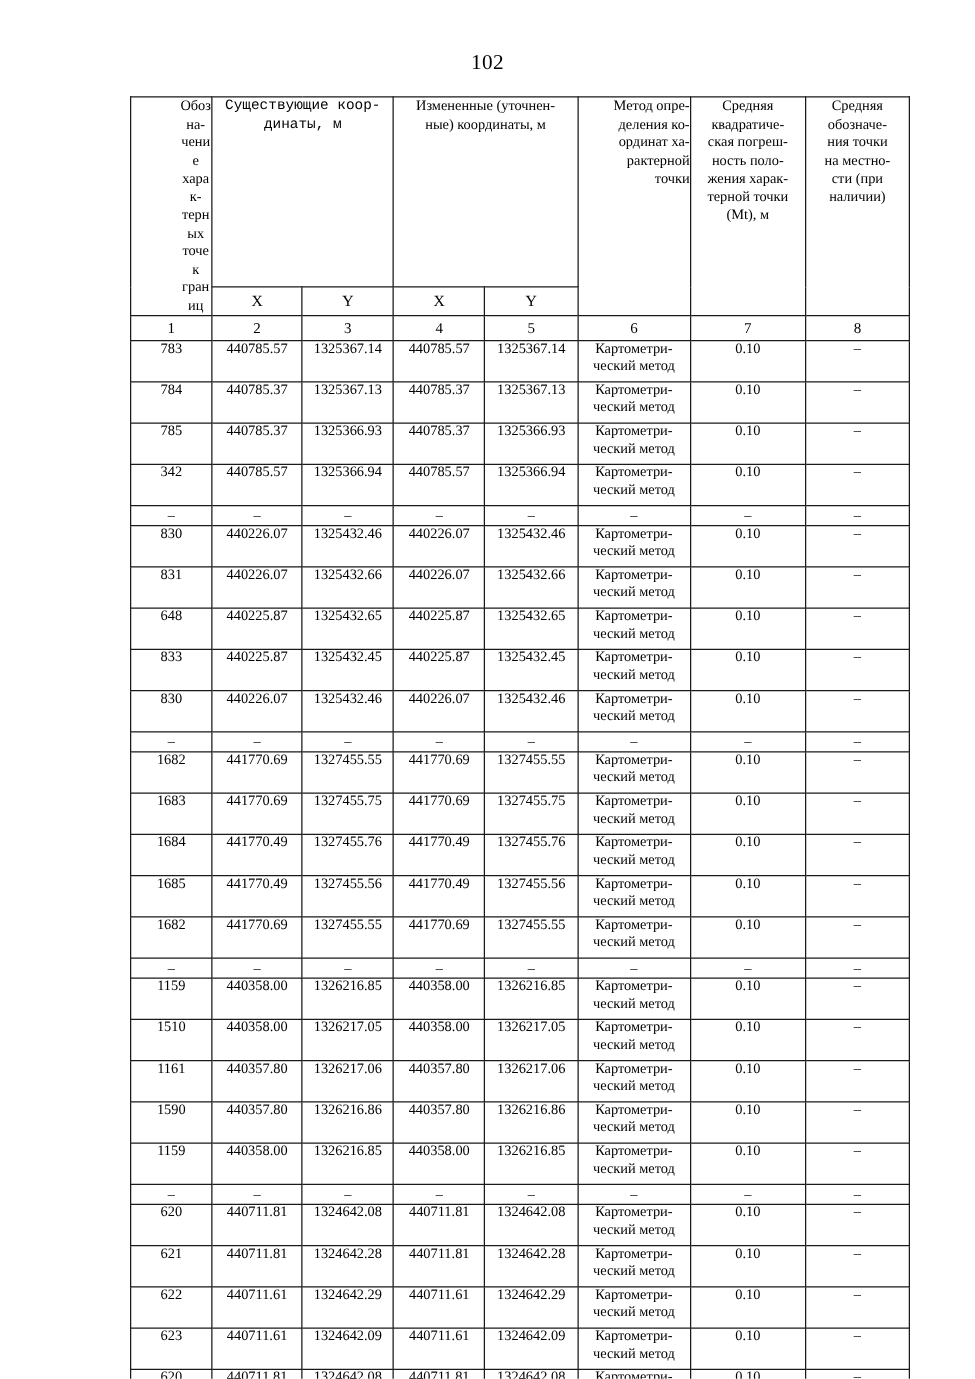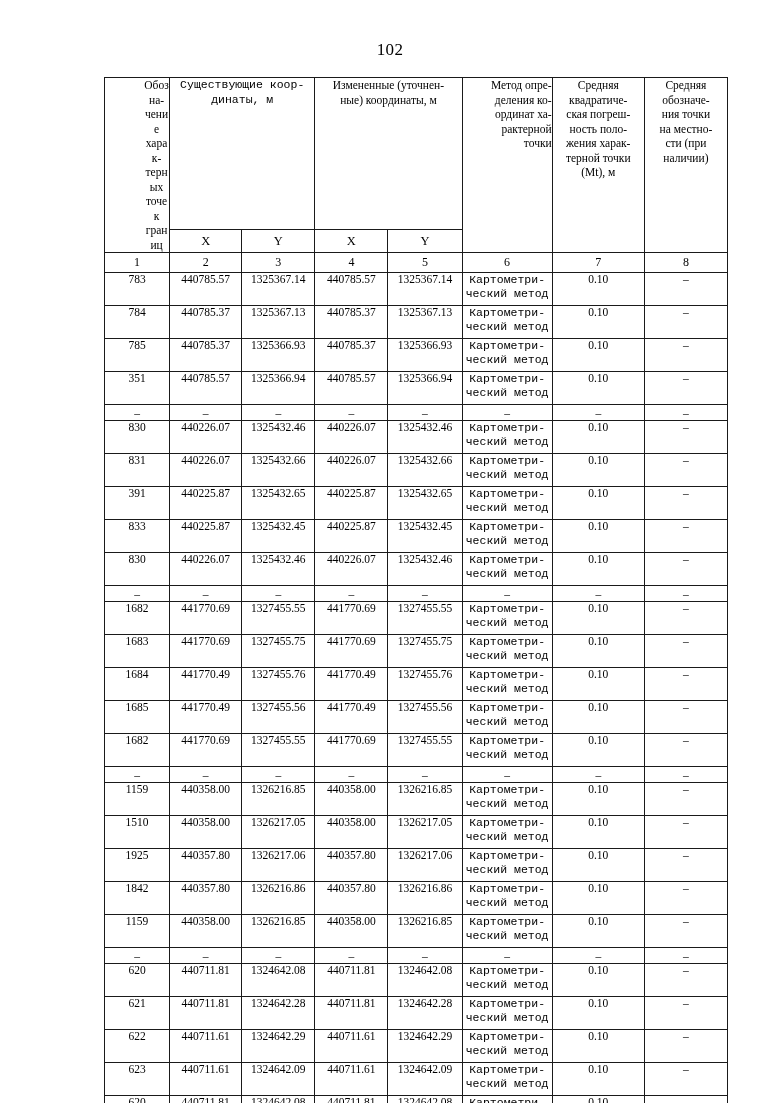--- a/index.html
+++ b/index.html
@@ -103,21 +103,20 @@
     line-height: 13.5px;
   }
   tbody tr.sep td {
     height: 13px;
     vertical-align: middle;
     padding: 1px 2px;
     line-height: 12px;
   }
   tbody td.method {
     line-height: 13.5px;
-    font-family: Liberation Mono, monospace;
   }
 </style>
 </head>
 <body>
 
 <div class="page">
 
   <div class="page-number">102</div>
 
   <div class="table-wrap">
@@ -208,21 +207,21 @@
             <td>440785.37</td>
             <td>1325366.93</td>
             <td>440785.37</td>
             <td>1325366.93</td>
             <td class="method" style="white-space: pre-line;">Картометри-
 ческий метод</td>
             <td>0.10</td>
             <td>–</td>
           </tr>
           <tr>
-            <td>351</td>
+            <td>342</td>
             <td>440785.57</td>
             <td>1325366.94</td>
             <td>440785.57</td>
             <td>1325366.94</td>
             <td class="method" style="white-space: pre-line;">Картометри-
 ческий метод</td>
             <td>0.10</td>
             <td>–</td>
           </tr>
           <tr class="sep">
@@ -251,21 +250,21 @@
             <td>440226.07</td>
             <td>1325432.66</td>
             <td>440226.07</td>
             <td>1325432.66</td>
             <td class="method" style="white-space: pre-line;">Картометри-
 ческий метод</td>
             <td>0.10</td>
             <td>–</td>
           </tr>
           <tr>
-            <td>391</td>
+            <td>648</td>
             <td>440225.87</td>
             <td>1325432.65</td>
             <td>440225.87</td>
             <td>1325432.65</td>
             <td class="method" style="white-space: pre-line;">Картометри-
 ческий метод</td>
             <td>0.10</td>
             <td>–</td>
           </tr>
           <tr>
@@ -381,32 +380,32 @@
             <td>440358.00</td>
             <td>1326217.05</td>
             <td>440358.00</td>
             <td>1326217.05</td>
             <td class="method" style="white-space: pre-line;">Картометри-
 ческий метод</td>
             <td>0.10</td>
             <td>–</td>
           </tr>
           <tr>
-            <td>1925</td>
+            <td>1161</td>
             <td>440357.80</td>
             <td>1326217.06</td>
             <td>440357.80</td>
             <td>1326217.06</td>
             <td class="method" style="white-space: pre-line;">Картометри-
 ческий метод</td>
             <td>0.10</td>
             <td>–</td>
           </tr>
           <tr>
-            <td>1842</td>
+            <td>1590</td>
             <td>440357.80</td>
             <td>1326216.86</td>
             <td>440357.80</td>
             <td>1326216.86</td>
             <td class="method" style="white-space: pre-line;">Картометри-
 ческий метод</td>
             <td>0.10</td>
             <td>–</td>
           </tr>
           <tr>

